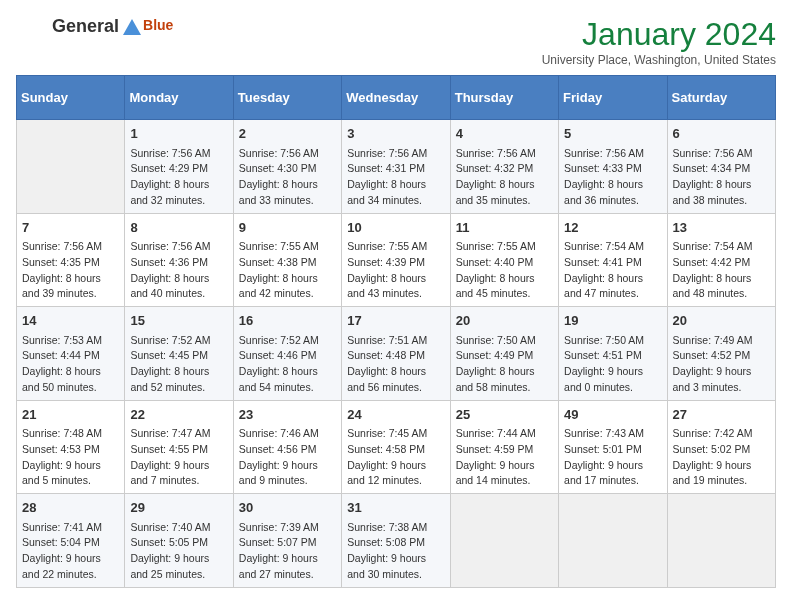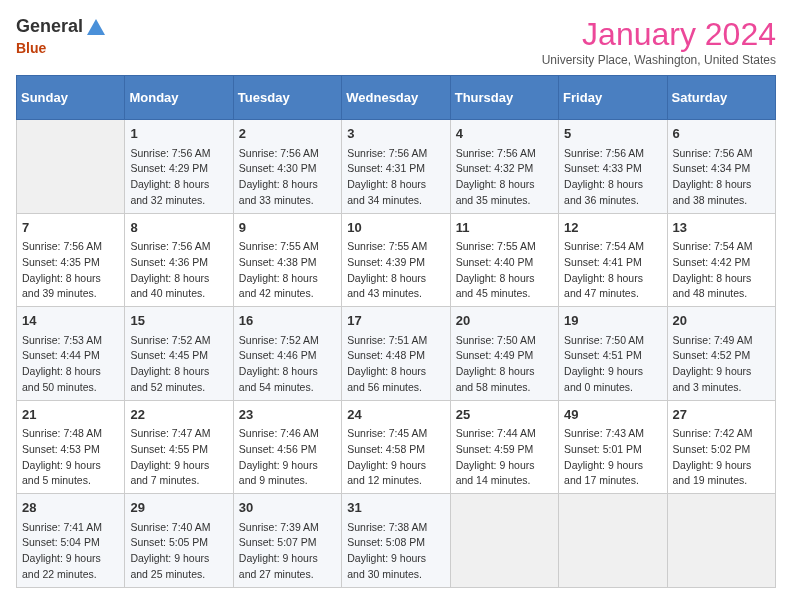--- a/index.html
+++ b/index.html
@@ -11,35 +11,36 @@
       padding: 16px;
     }
     .header-area {
       display: flex;
       justify-content: space-between;
       align-items: flex-start;
       margin-bottom: 8px;
     }
     .logo {
       display: flex;
-      flex-direction: column;
+      flex-direction: row;
       align-items: flex-start;
+      margin-left: 36px;
     }
     .logo-row {
       display: flex;
       align-items: center;
       gap: 4px;
     }
     .title-area {
       text-align: right;
     }
     .month-title {
       font-size: 32px;
       font-weight: normal;
-      color: #ec4899;
+      color: #15803d;
     }
     .location-title {
       font-size: 12px;
       color: #555;
     }
     table {
       width: 100%;
       border-collapse: collapse;
       font-size: 11px;
     }

